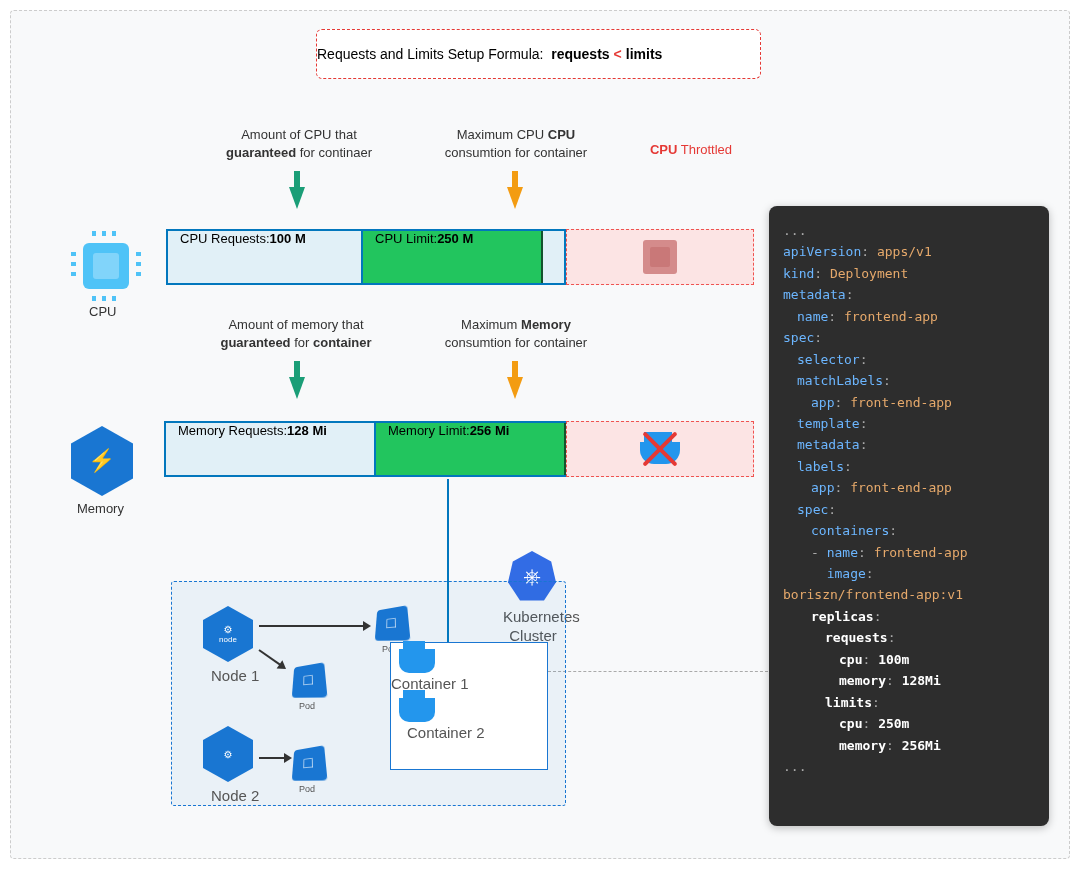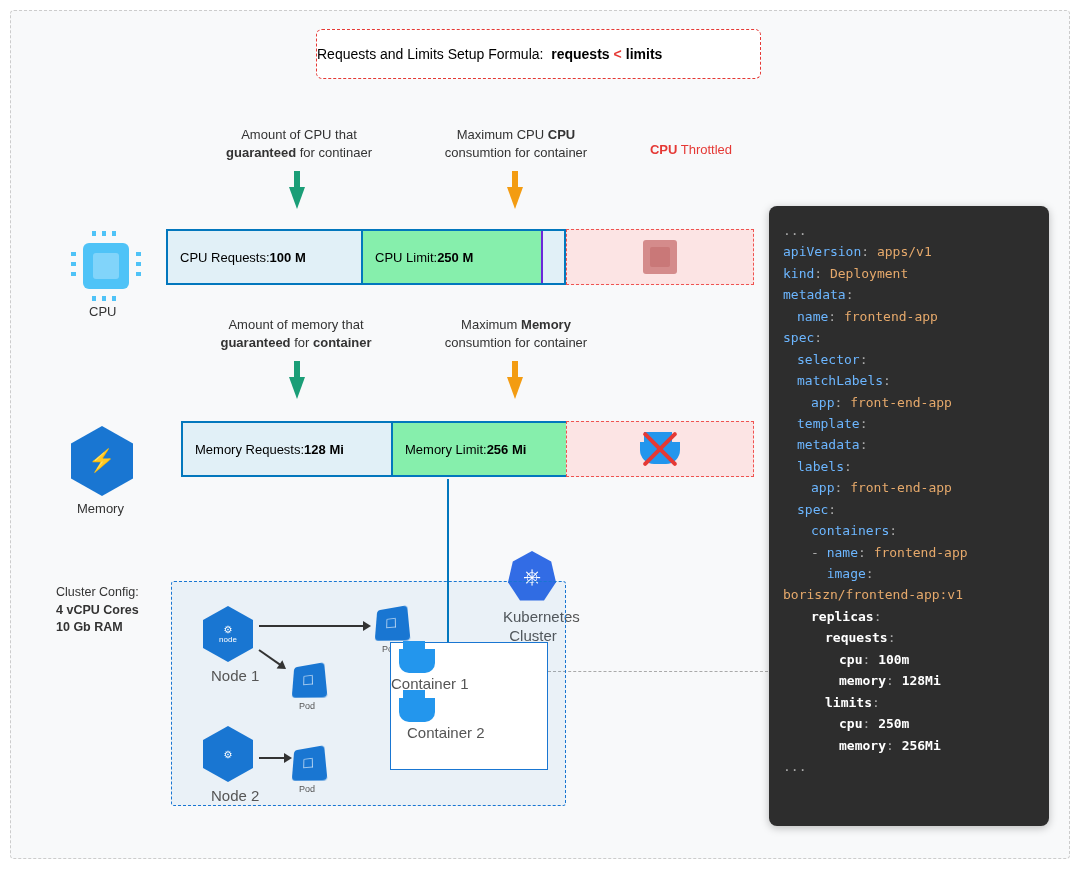--- a/index.html
+++ b/index.html
@@ -18,23 +18,23 @@
 .arrow-stem.green{background:#1b9e77}
 .arrow-stem.orange{background:#f39c12}
 .cpu-icon{position:absolute;left:65px;top:225px;width:60px;height:60px}
 .cpu-chip{width:46px;height:46px;background:#4fc3f7;border-radius:6px;position:relative;margin:7px}
 .cpu-chip::after{content:"";position:absolute;top:10px;left:10px;width:26px;height:26px;background:#81d4fa;border-radius:3px}
 .cpu-pins{position:absolute;background:#4fc3f7}
 .mem-icon{position:absolute;left:60px;top:415px;width:62px;height:70px}
 .hex{width:62px;height:70px;background:#1976d2;clip-path:polygon(50% 0,100% 25%,100% 75%,50% 100%,0 75%,0 25%);display:flex;align-items:center;justify-content:center;color:#fff;font-size:22px}
 .icon-label{position:absolute;font-size:13px;color:#333;text-align:center}
 .bar-box{position:absolute;height:56px;border:2px solid #0277bd;background:#e1f0f7;display:flex;align-items:stretch}
-.seg{display:flex;align-items:center;padding:0 12px;font-size:13px}
+.seg{display:flex;align-items:flex-start;padding:0 12px;font-size:13px}
 .seg.req{border-right:2px solid #0277bd;flex:0 0 195px}
-.seg.lim{background:#86efac;border-right:2px solid #6d28d9;flex:0 0 180px}
+.seg.lim{background:#22c55e;border-right:2px solid #14532d;flex:0 0 180px}
 .overflow{position:absolute;height:56px;border:1px dashed #ef5350;background:#fce4e4;display:flex;align-items:center;justify-content:center}
 .chip-throttle{width:34px;height:34px;background:#d48b8b;border-radius:3px;position:relative}
 .chip-throttle::after{content:"";position:absolute;inset:7px;background:#c97878;border-radius:2px}
 .docker-kill{position:relative;width:48px;height:38px}
 .whale{width:40px;height:22px;background:#2396ed;border-radius:0 0 14px 14px;position:absolute;bottom:4px;left:4px}
 .whale::before{content:"";position:absolute;top:-10px;left:4px;width:28px;height:10px;background:#2396ed}
 .cross{position:absolute;inset:0}
 .cross::before,.cross::after{content:"";position:absolute;left:50%;top:50%;width:46px;height:4px;background:#e53935;border-radius:2px}
 .cross::before{transform:translate(-50%,-50%) rotate(45deg)}
 .cross::after{transform:translate(-50%,-50%) rotate(-45deg)}
@@ -132,21 +132,21 @@
   <div class="arrow-stem green" style="left:283px;top:350px"></div>
   <div class="arrow-down green" style="left:278px;top:366px"></div>
   <div class="arrow-stem orange" style="left:501px;top:350px"></div>
   <div class="arrow-down orange" style="left:496px;top:366px"></div>
 
   <div class="mem-icon">
       <div class="hex">⚡</div>
     </div>
   <div class="icon-label" style="left:66px;top:490px">Memory</div>
 
-  <div class="bar-box" style="left:170px;top:410px;width:464px">
+  <div class="bar-box" style="left:153px;top:410px;width:464px">
     <div class="seg req" style="flex-basis:210px">
       <span>Memory Requests: </span>
         <b>128 Mi</b>
     </div>
     <div class="seg lim" style="flex-basis:190px">
       <span>Memory Limit: </span>
         <b>256 Mi</b>
     </div>
   </div>
   <div class="overflow" style="left:555px;top:410px;width:188px">
@@ -158,25 +158,20 @@
 
   <div class="thin-line" style="left:436px;top:468px;width:2px;height:163px;background:#0277bd"></div>
 
   <div class="k8s-wheel" style="left:497px;top:540px">⎈</div>
   <div class="small-label" style="left:492px;top:597px;text-align:center;width:60px;line-height:1.25">
     <span>Kubernetes</span><br><span>Cluster</span>
   </div>
 
   <div class="dashed-h" style="left:537px;top:660px;width:220px"></div>
 
-  <div class="cluster-cfg">
-    <span>Cluster Config:</span><br>
-    <b>4 vCPU Cores</b><br>
-    <b>10 Gb RAM</b>
-  </div>
 
   <div class="cluster-box"></div>
 
   <div class="node-hex" style="left:192px;top:595px">⚙<div style="font-size:8px">node</div></div>
   <div class="small-label" style="left:200px;top:656px">Node 1</div>
 
   <div class="node-hex" style="left:192px;top:715px">⚙</div>
   <div class="small-label" style="left:200px;top:776px">Node 2</div>
 
   <div class="pod-cube" style="left:280px;top:652px">□</div>

